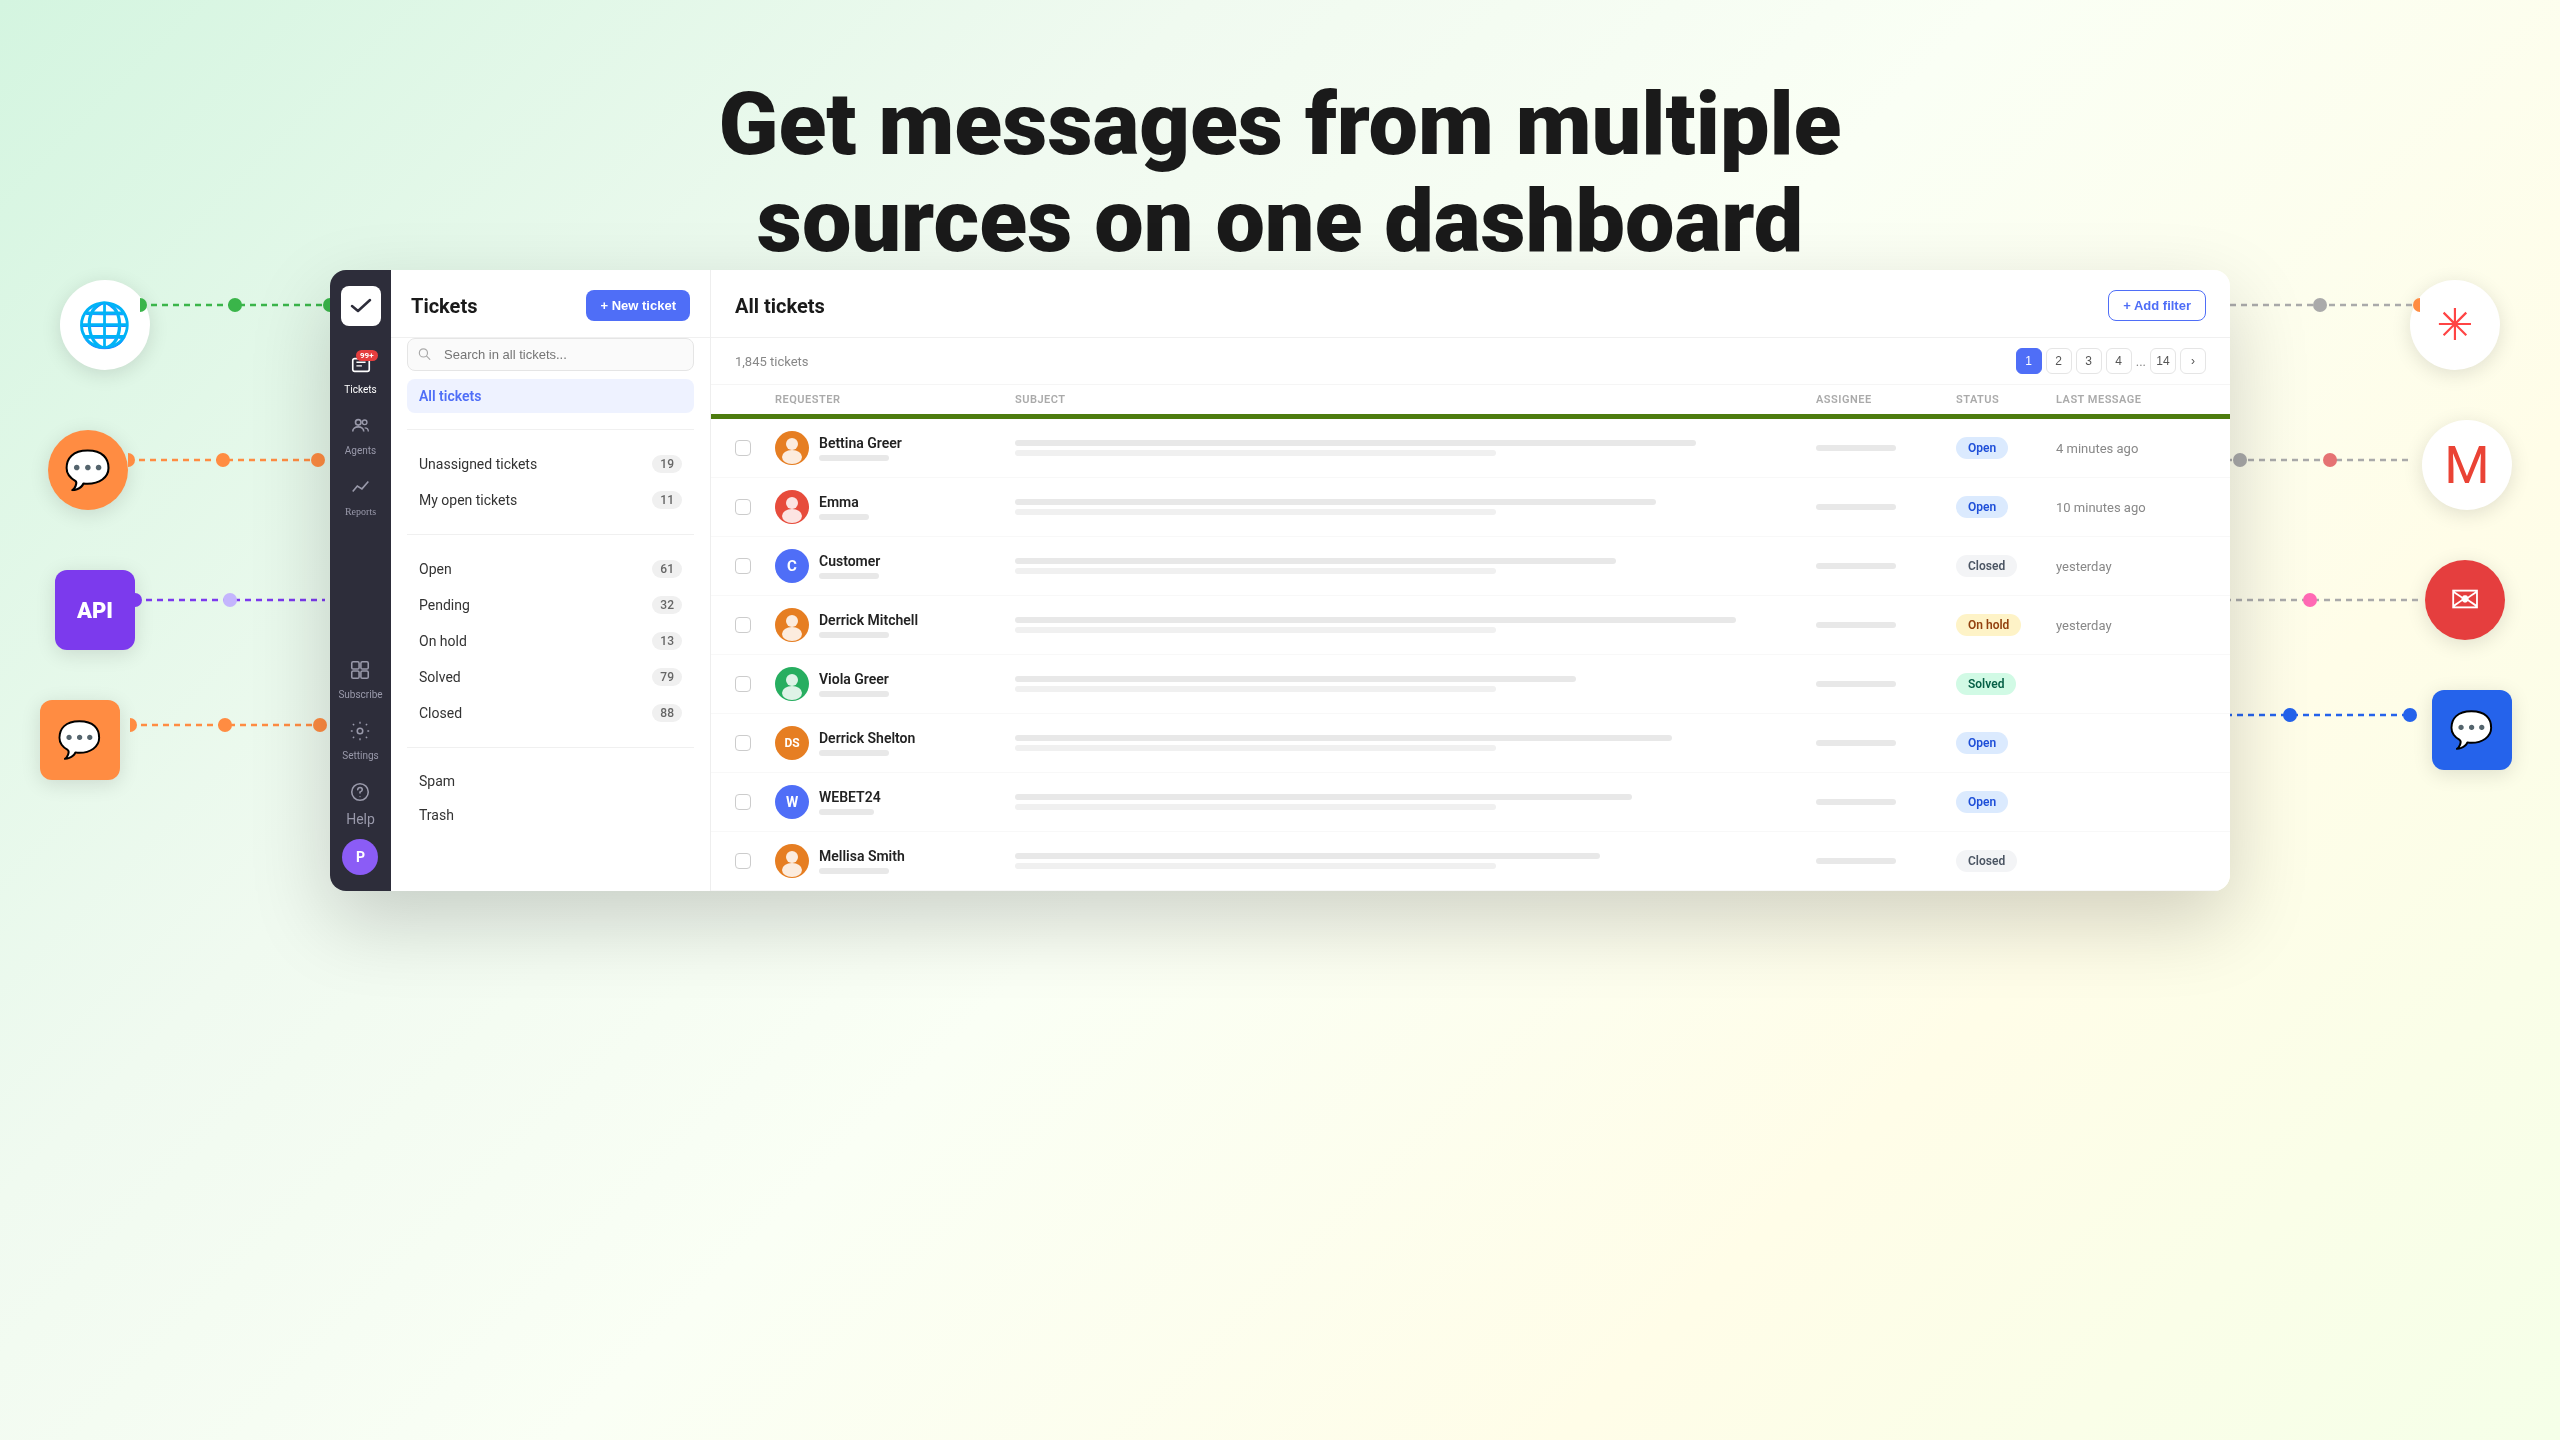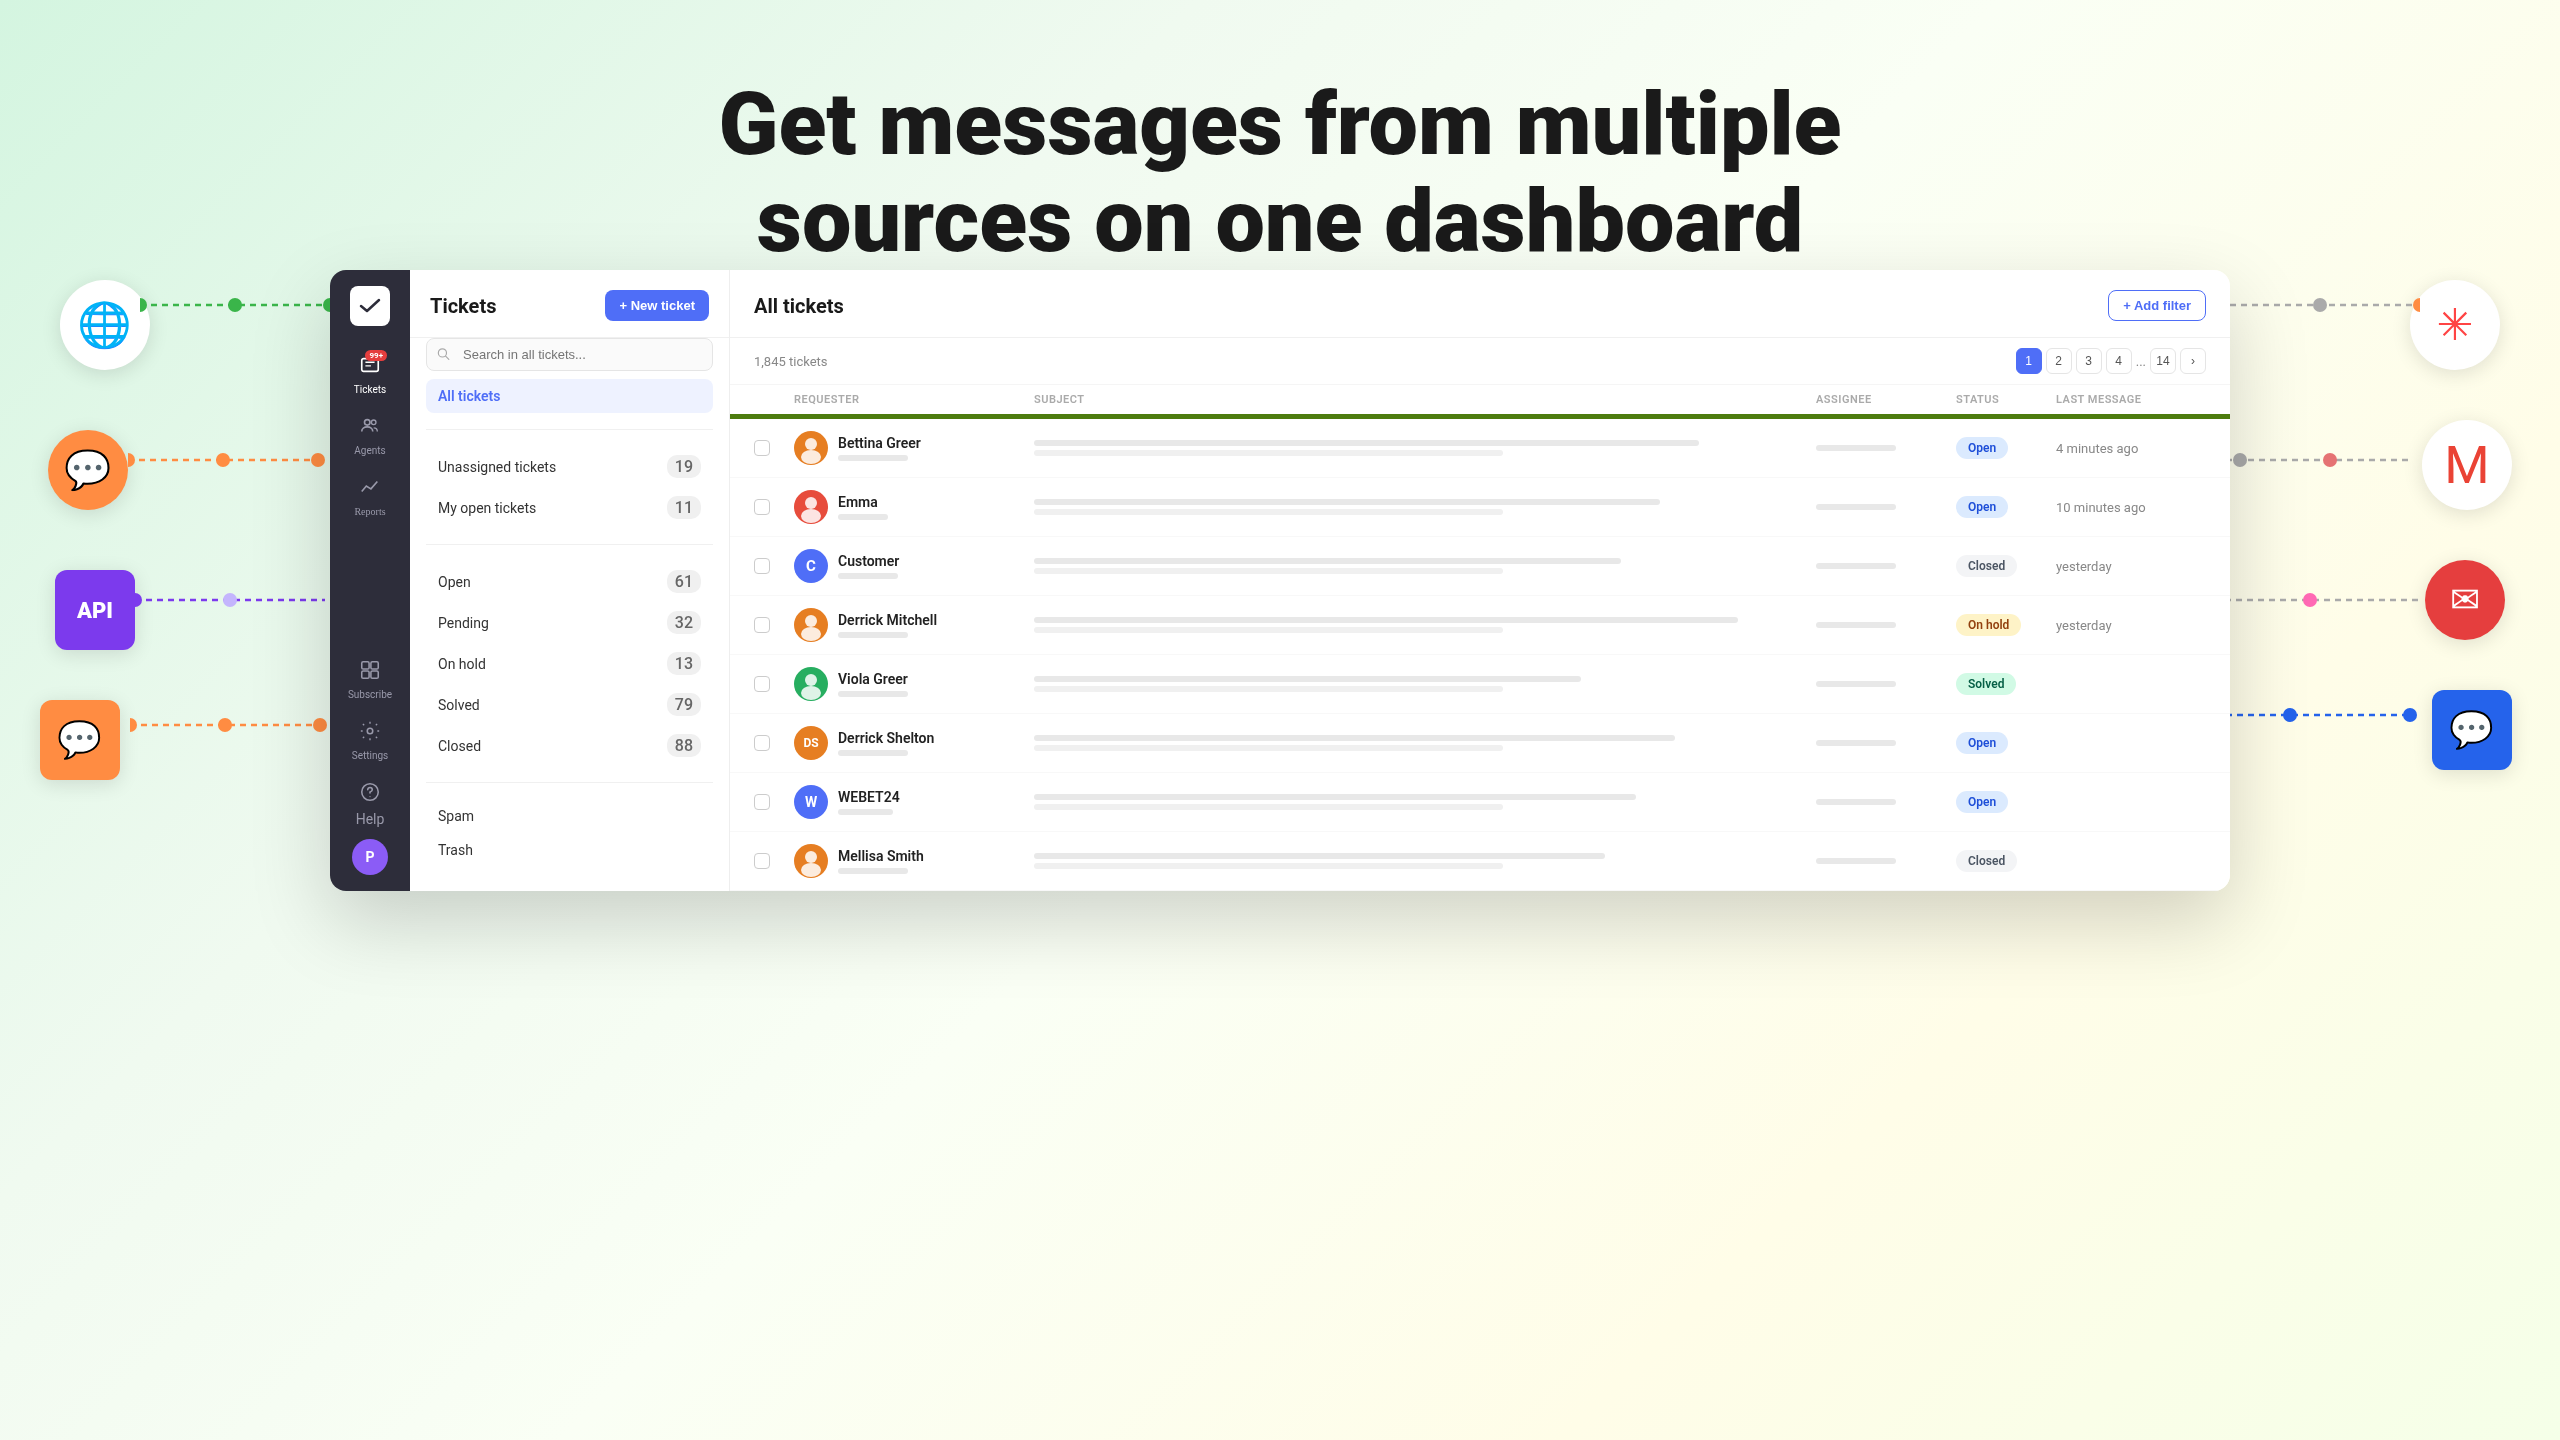--- a/index.html
+++ b/index.html
@@ -35,21 +35,21 @@
       transform: translateX(-50%);
       width: 1900px;
       display: flex;
       border-radius: 16px;
       overflow: hidden;
       box-shadow: 0 30px 80px rgba(0,0,0,0.18);
     }
 
     
     .sidebar {
-      width: 80px;
+      width: 61px;
       background: #2d2d3a;
       display: flex;
       flex-direction: column;
       align-items: center;
       padding: 16px 0;
       gap: 4px;
       flex-shrink: 0;
     }
     .sidebar-logo {
       width: 40px;
@@ -182,21 +182,21 @@
     .nav-item.active {
       background: #eef2ff;
       color: #4f6ef7;
       font-weight: 600;
     }
     .nav-badge {
       background: #f0f0f0;
       color: #666;
       border-radius: 10px;
       padding: 2px 8px;
-      font-size: 16px;
+      font-size: 12px;
       font-weight: 500;
     }
 
     .divider {
       height: 1px;
       background: #f0f0f0;
       margin: 8px 16px;
     }
 
     

